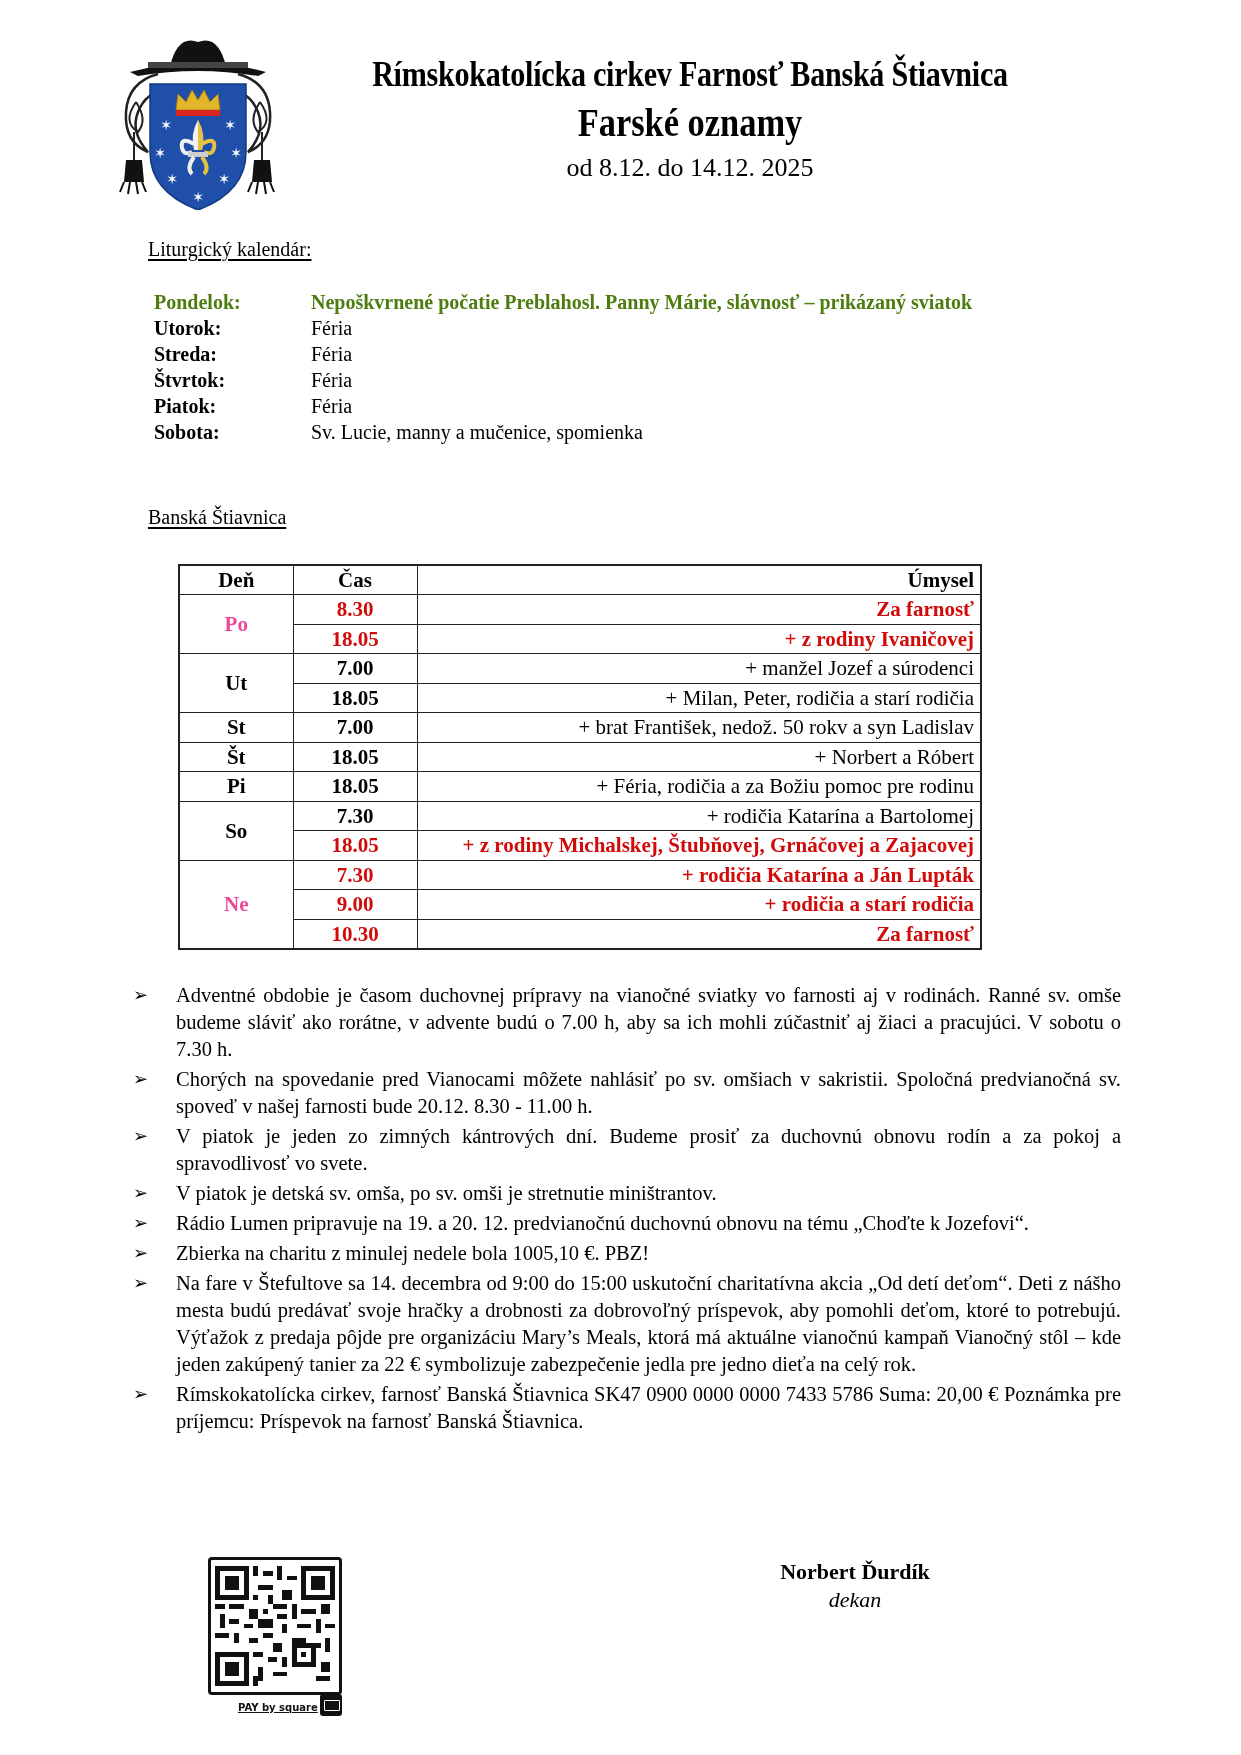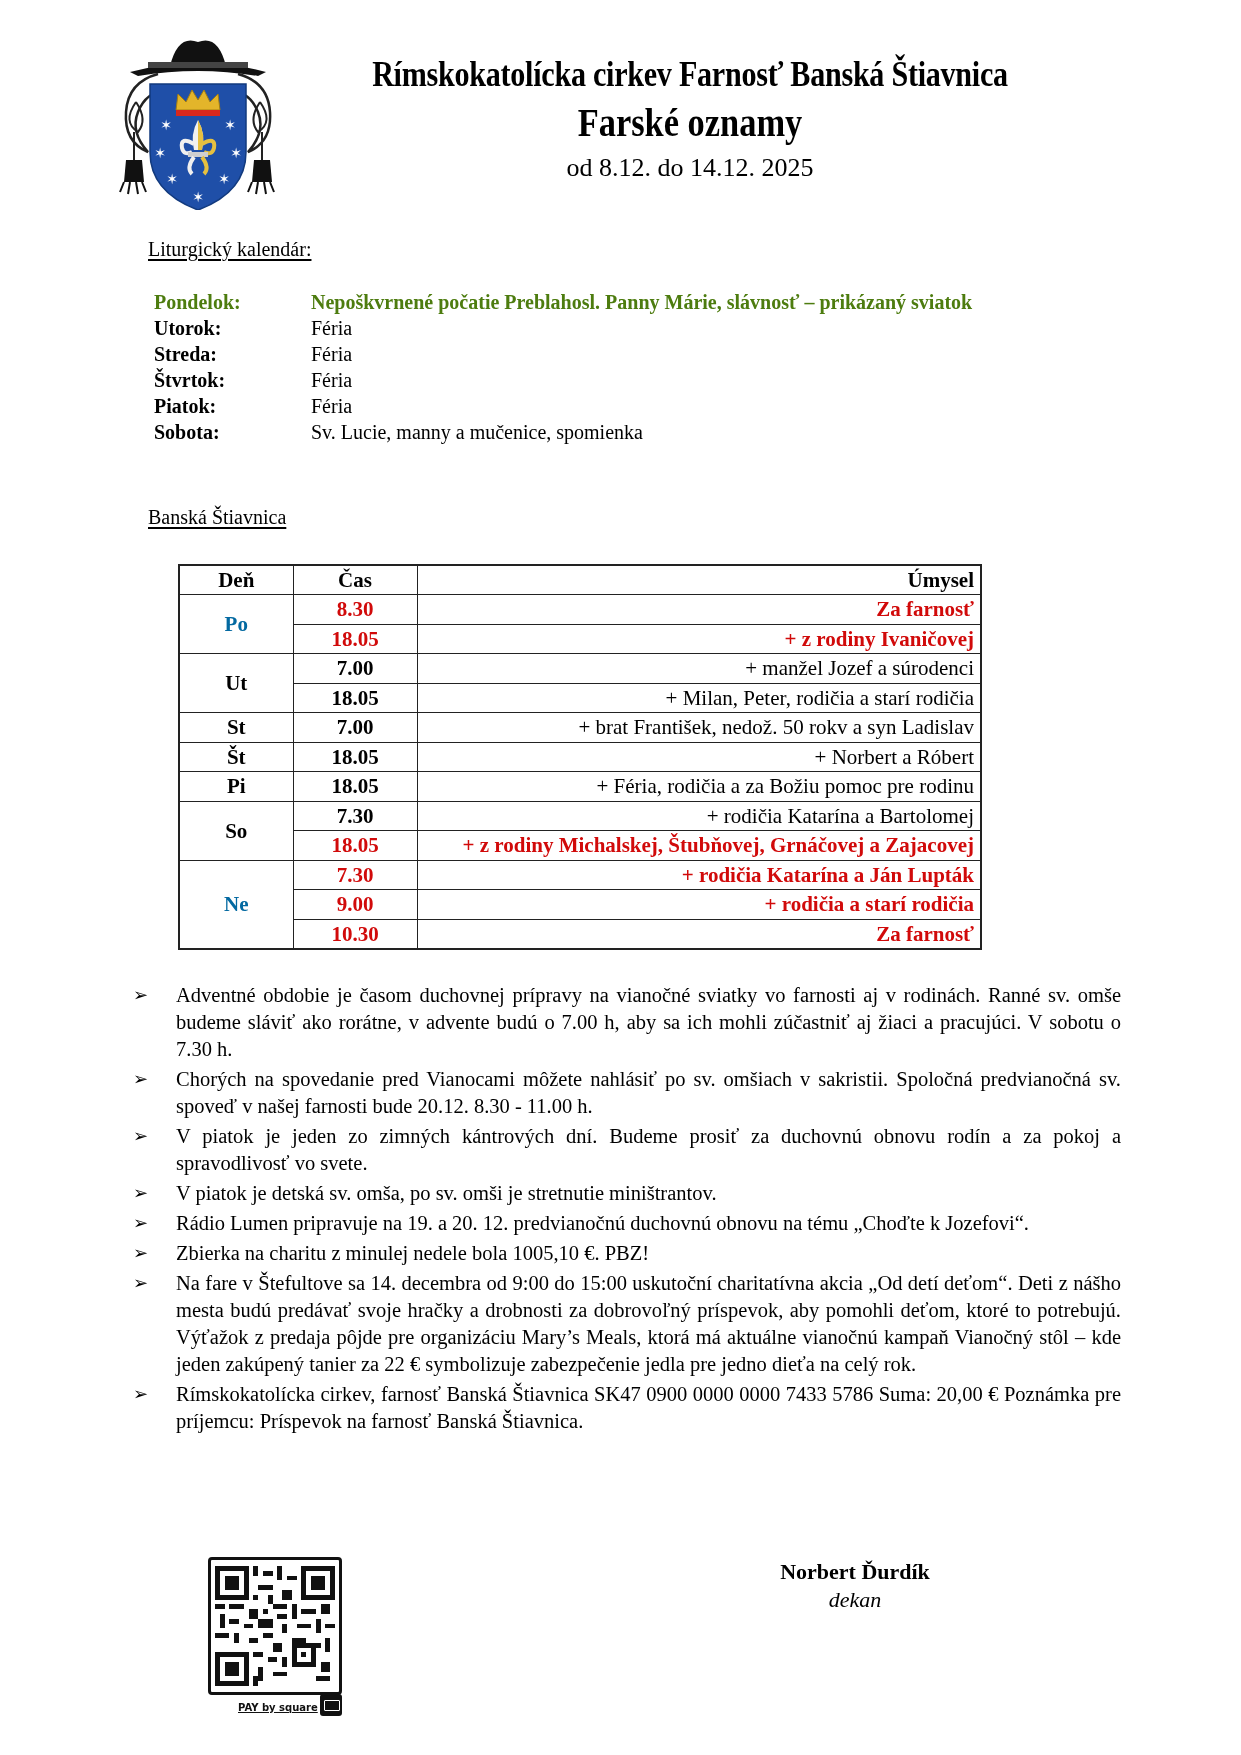--- a/index.html
+++ b/index.html
@@ -21,21 +21,21 @@
   .cal-desc { white-space: nowrap; }
   .cal-row.red .cal-day, .cal-row.red .cal-desc { color: #4d7c0f; font-weight: bold; }
 
   table.masses { position: absolute; left: 154px; top: 564px; width: 804px; border-collapse: collapse; font-size: 21px; margin-left: 24px; }
   table.masses td, table.masses th { border: 1.5px solid #222; height: 29.5px; padding: 0 6px; line-height: 28px; }
   table.masses th { font-weight: bold; text-align: center; }
   table.masses .col-day { width: 114px; text-align: center; font-weight: bold; }
   table.masses .col-time { width: 124px; text-align: center; font-weight: bold; }
   table.masses .col-intent { text-align: right; }
   table.masses tr.red td.col-time, table.masses tr.red td.col-intent { color: #d10a0a; font-weight: bold; }
-  table.masses td.col-day.red { color: #0369a1; }
+  table.masses td.col-day.red { color: #ec4899; }
   table.masses { border: 2px solid #222; }
 
   .notices { position: absolute; left: 133px; top: 982px; width: 990px; font-size: 20.5px; line-height: 27px; }
   .notice { display: flex; margin-bottom: 3px; }
   .notice .bullet { width: 43px; flex-shrink: 0; font-size: 18px; line-height: 27px; }
   .notice .text { width: 945px; text-align: justify; }
 
   .qr { position: absolute; left: 208px; top: 1557px; width: 134px; height: 138px; border: 3px solid #111; border-radius: 4px; background: #fff; padding: 4px; }
   .qr svg { width: 100%; height: 100%; display: block; }
   .pay-label { position: absolute; left: 238px; top: 1702px; font-family: "DejaVu Sans", sans-serif; font-weight: bold; font-size: 10px; color: #111; text-decoration: underline; }

